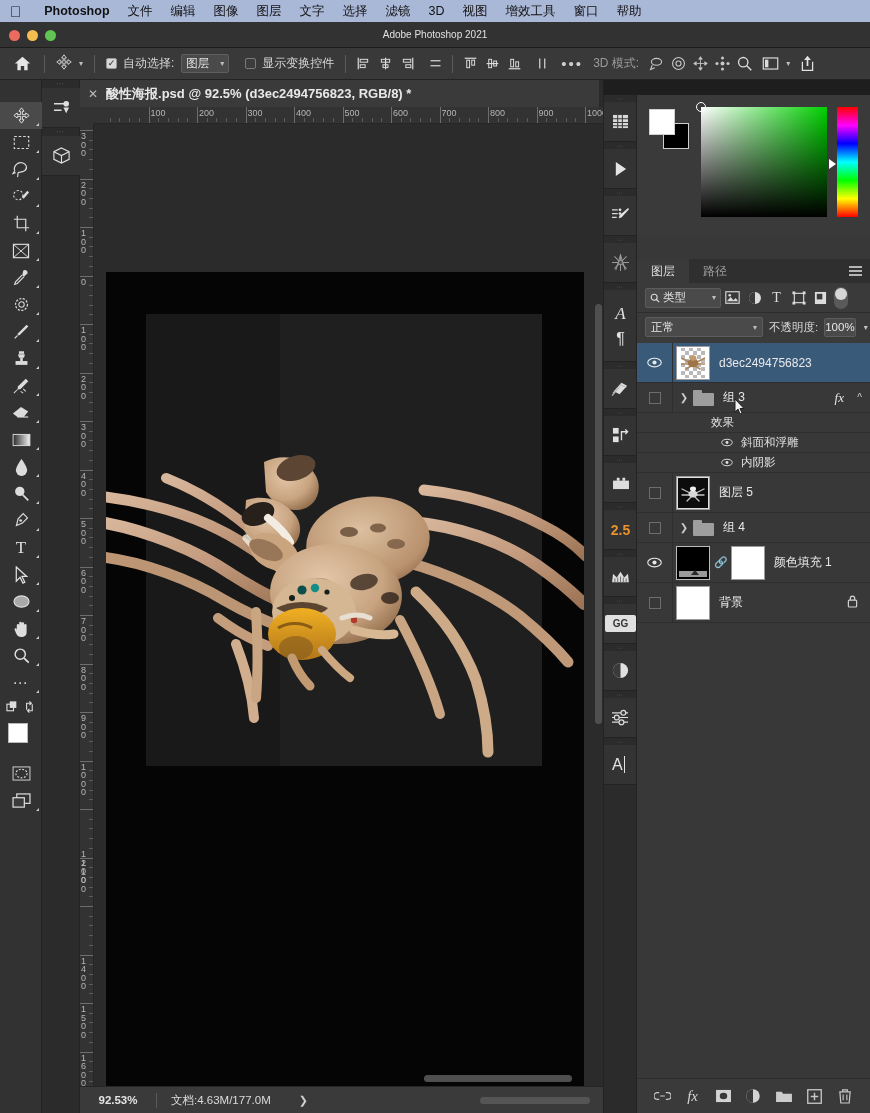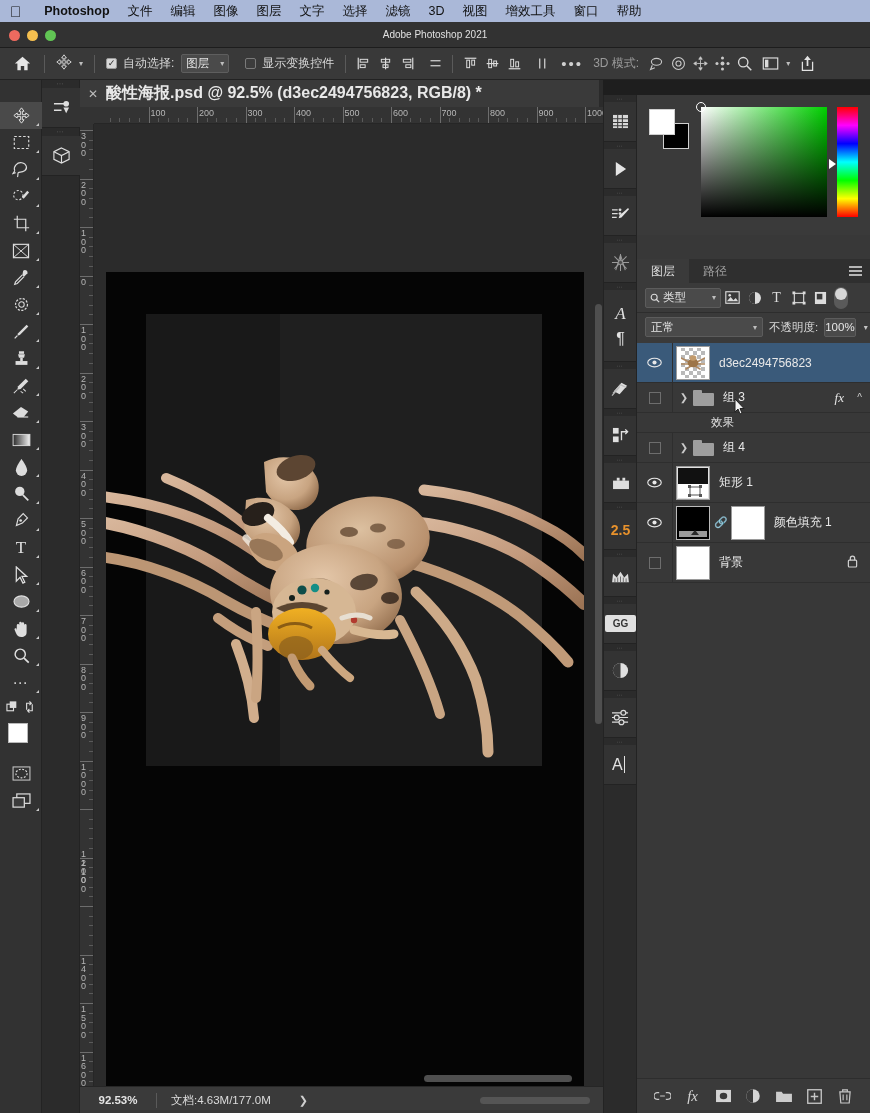--- a/index.html
+++ b/index.html
@@ -76,21 +76,21 @@
   .col2 .cell{ width:38px; height:40px; display:flex; align-items:center; justify-content:center;
       border-bottom:1px solid #232323; background:#333; }
   .col2 .grip{ height:8px; display:flex;align-items:center;justify-content:center; color:#6a6a6a; font-size:7px;letter-spacing:1px;}
 
   
   .doctab{
     position:absolute; left:80px; top:80px; width:520px; height:27px; background:#3a3a3a;
     display:flex; align-items:center; padding-left:8px; gap:8px; border-right:1px solid #2a2a2a;
   }
   .doctab .x{ color:#bcbcbc; font-size:12px; }
-  .doctab .name{ font-size:16px; color:#e8e8e8; font-weight:bold;}
+  .doctab .name{ font-size:13px; color:#e8e8e8; font-weight:bold;}
   .tabstrip{ position:absolute; left:80px; top:80px; width:523px; height:27px; background:#2b2b2b; }
 
   
   .rulerH{ position:absolute; left:94px; top:107px; width:509px; height:17px; background:#333; border-bottom:1px solid #262626;
     overflow:hidden; }
   .rulerV{ position:absolute; left:80px; top:124px; width:14px; bottom:27px; background:#333; border-right:1px solid #262626; overflow:hidden;}
   .rcorner{ position:absolute; left:80px; top:107px; width:14px; height:17px; background:#333;}
   .rtickH{ position:absolute; top:0; width:1px; height:17px; background:#6d6d6d; }
   .rtickH.minor{ height:4px; top:11px; background:#5a5a5a;}
   .rlabH{ position:absolute; top:1px; font-size:9px; color:#b6b6b6; padding-left:2px; white-space:nowrap;}
@@ -1104,53 +1104,74 @@
           <span class="chev">❯</span>
           <span class="folder"></span>
           <span class="lname">组 3</span>
           <span class="fxmark">fx</span>
           <span class="collapse">^</span>
         </div>
         <div class="erow">
           <span style="width:74px"></span>
           <span class="etxt">效果</span>
         </div>
-
+        <div class="erow">
+          <span style="width:82px"></span>
+          <span class="eeye">
+            <svg width="12" height="9" viewBox="0 0 14 9">
+                <ellipse cx="7" cy="4.5" rx="6.2" ry="3.8" fill="none" stroke="#e0e0e0" stroke-width="1.1"></ellipse>
+                <circle cx="7" cy="4.5" r="1.7" fill="#e0e0e0"></circle>
+              </svg>
+          </span>
+          <span class="etxt" style="margin-left:6px">斜面和浮雕</span>
+        </div>
+        <div class="erow">
+          <span style="width:82px"></span>
+          <span class="eeye">
+            <svg width="12" height="9" viewBox="0 0 14 9">
+                <ellipse cx="7" cy="4.5" rx="6.2" ry="3.8" fill="none" stroke="#e0e0e0" stroke-width="1.1"></ellipse>
+                <circle cx="7" cy="4.5" r="1.7" fill="#e0e0e0"></circle>
+              </svg>
+          </span>
+          <span class="etxt" style="margin-left:6px">内阴影</span>
+        </div>
+
+        <div class="lrow">
+          <span class="eye">
+            <span class="eyebox"></span>
+          </span>
+          <span class="thumb" style="background:#111">
+            <svg width="32" height="32" viewBox="0 0 32 32" style="position:absolute;left:0;top:0">
+              <rect width="32" height="32" fill="#0c0c0c"></rect>
+              <g stroke="#c6c6c6" stroke-width="1.3" fill="none" stroke-linecap="round">
+                <path d="M5 12 L13 16"></path>
+                  <path d="M5 18 L13 18"></path>
+                  <path d="M27 12 L19 16"></path>
+                  <path d="M27 18 L19 18"></path>
+                <path d="M10 24 L14 20"></path>
+                  <path d="M22 24 L18 20"></path>
+              </g>
+              <ellipse cx="16" cy="17" rx="4.6" ry="3.6" fill="#d8d8d8"></ellipse>
+              <ellipse cx="16" cy="12" rx="3" ry="2.4" fill="#ededed"></ellipse>
+            </svg>
+            <span style="position:absolute;left:0;top:0;right:0;bottom:0;border:1.5px solid #e0e0e0;box-sizing:border-box"></span>
+          </span>
+          <span class="lname">图层 5</span>
+        </div>
 
         <div class="lrow" style="height:30px">
           <span class="eye" style="height:30px">
             <span class="eyebox"></span>
           </span>
           <span class="chev">❯</span>
           <span class="folder"></span>
           <span class="lname">组 4</span>
         </div>
 
 
-        <div class="lrow">
-          <span class="eye">
-            <svg width="15" height="11" viewBox="0 0 16 11">
-                <ellipse cx="8" cy="5.5" rx="7.2" ry="4.6" fill="none" stroke="#e8e8e8" stroke-width="1.2"></ellipse>
-                <circle cx="8" cy="5.5" r="2.2" fill="#e8e8e8"></circle>
-              </svg>
-          </span>
-          <span class="thumb">
-            <span style="position:absolute;left:0;top:0;width:32px;height:17px;background:#111"></span>
-            <span style="position:absolute;left:0;top:17px;width:32px;height:15px;background:#fff"></span>
-            <svg width="14" height="12" viewBox="0 0 14 12" style="position:absolute;left:11px;top:18px">
-                <rect x="2" y="2" width="10" height="8" fill="none" stroke="#555" stroke-width="1"></rect>
-                <rect x="0" y="0" width="3" height="3" fill="#555"></rect>
-                <rect x="11" y="0" width="3" height="3" fill="#555"></rect>
-                <rect x="0" y="9" width="3" height="3" fill="#555"></rect>
-                <rect x="11" y="9" width="3" height="3" fill="#555"></rect>
-              </svg>
-            <span style="position:absolute;left:0;top:0;right:0;bottom:0;border:1.5px solid #e0e0e0;box-sizing:border-box"></span>
-          </span>
-          <span class="lname">矩形 1</span>
-        </div>
 
         <div class="lrow">
           <span class="eye">
             <svg width="15" height="11" viewBox="0 0 16 11">
                 <ellipse cx="8" cy="5.5" rx="7.2" ry="4.6" fill="none" stroke="#e8e8e8" stroke-width="1.2"></ellipse>
                 <circle cx="8" cy="5.5" r="2.2" fill="#e8e8e8"></circle>
               </svg>
           </span>
           <span class="thumb" style="background:#000;border-color:#bbb">
             <span style="position:absolute;left:2px;bottom:2px;width:28px;height:6px;background:#9a9a9a"></span>

